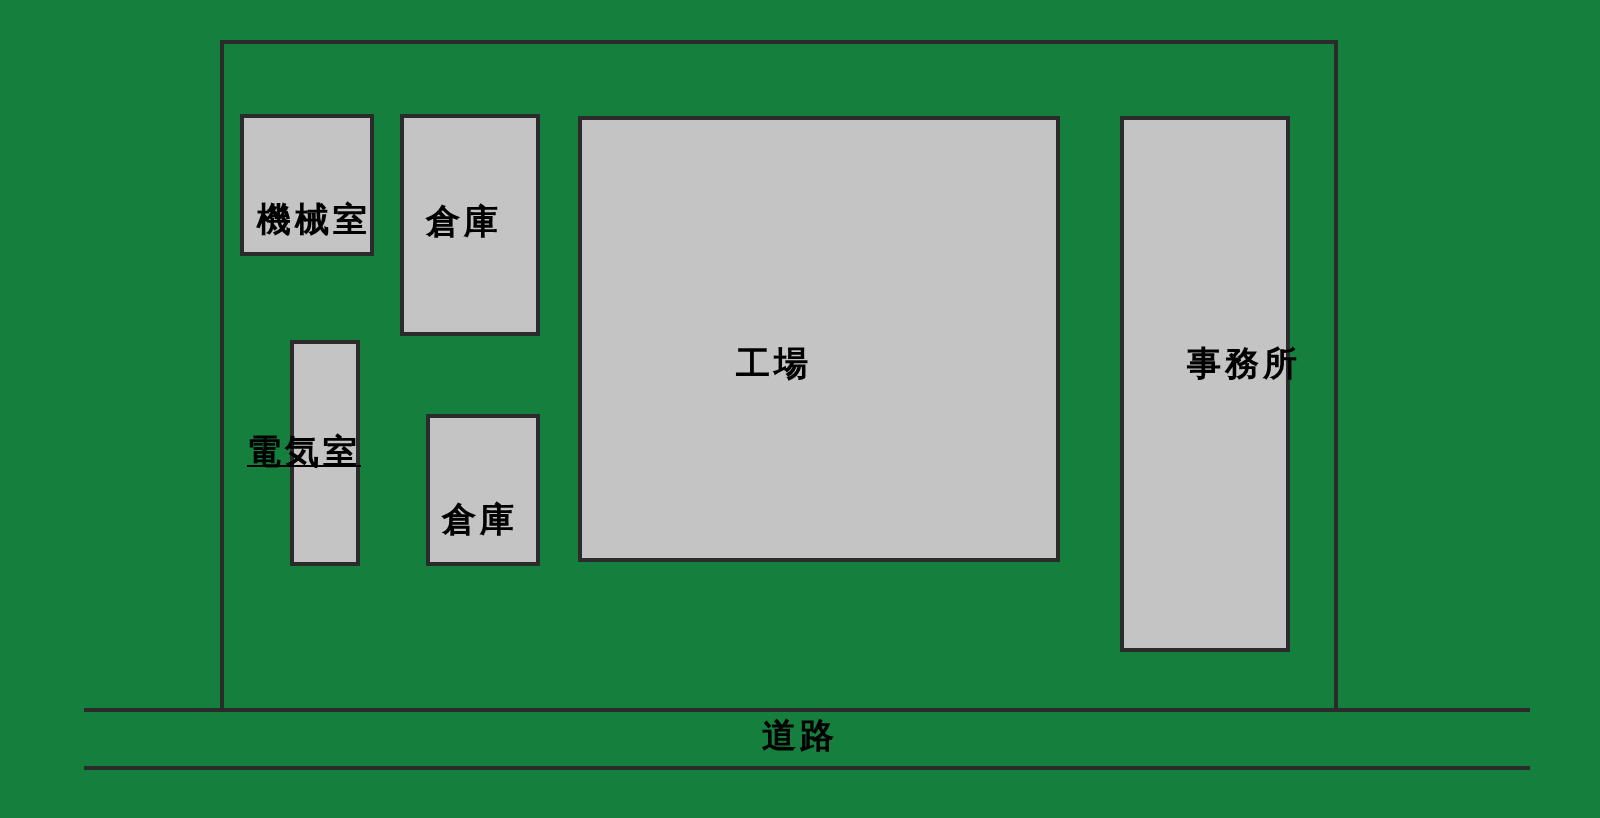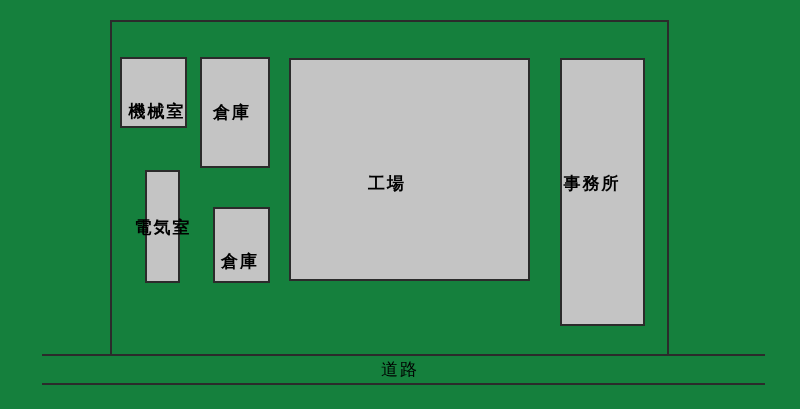--- a/index.html
+++ b/index.html
@@ -59,21 +59,21 @@
   }
   .road-line-top    { top: 354px; }
   .road-line-bottom { top: 383px; }
   .road-label {
     position: absolute;
     left: 400px;
     top: 369px;
     transform: translate(-50%, -50%);
     color: #000000;
     font-family: "DejaVu Serif", "Liberation Serif", serif;
-    font-weight: normal;
+    font-weight: bold;
     font-size: 17px;
     line-height: 1;
     letter-spacing: 2px;
     white-space: nowrap;
   }
 </style>
 </head>
 <body>
 
 <div id="plan">
@@ -84,22 +84,22 @@
 
   <div class="building" style="left: 120px; top: 57px; width: 67px; height: 71px; background: rgb(196, 196, 196); border-color: rgb(43, 43, 43);"></div>
   <div class="building" style="left: 200px; top: 57px; width: 70px; height: 111px; background: rgb(196, 196, 196); border-color: rgb(43, 43, 43);"></div>
   <div class="building" style="left: 145px; top: 170px; width: 35px; height: 113px; background: rgb(196, 196, 196); border-color: rgb(43, 43, 43);"></div>
   <div class="building" style="left: 213px; top: 207px; width: 57px; height: 76px; background: rgb(196, 196, 196); border-color: rgb(43, 43, 43);"></div>
   <div class="building" style="left: 289px; top: 58px; width: 241px; height: 223px; background: rgb(196, 196, 196); border-color: rgb(43, 43, 43);"></div>
   <div class="building" style="left: 560px; top: 58px; width: 85px; height: 268px; background: rgb(196, 196, 196); border-color: rgb(43, 43, 43);"></div>
 
   <div class="label" style="left: 157px; top: 111px; color: rgb(0, 0, 0);">機械室</div>
   <div class="label" style="left: 232px; top: 112px; color: rgb(0, 0, 0);">倉庫</div>
-  <div class="label" style="left: 163px; top: 227px; color: rgb(0, 0, 0);">電気室</div>
+  <div class="label" style="left: 152px; top: 227px; color: rgb(0, 0, 0); text-decoration: underline;">電気室</div>
   <div class="label" style="left: 240px; top: 261px; color: rgb(0, 0, 0);">倉庫</div>
   <div class="label" style="left: 387px; top: 183px; color: rgb(0, 0, 0);">工場</div>
-  <div class="label" style="left: 592px; top: 183px; color: rgb(0, 0, 0);">事務所</div>
+  <div class="label" style="left: 622px; top: 183px; color: rgb(0, 0, 0);">事務所</div>
 
   <div class="road-line road-line-top" style="left: 42px; width: 723px; background: rgb(43, 43, 43); top: 354px;"></div>
   <div class="road-line road-line-bottom" style="left: 42px; width: 723px; background: rgb(43, 43, 43); top: 383px;"></div>
   <div class="road-label" style="left: 400px; top: 369px; color: rgb(0, 0, 0);">道路</div>
 
 </div>
 
 </body></html>

